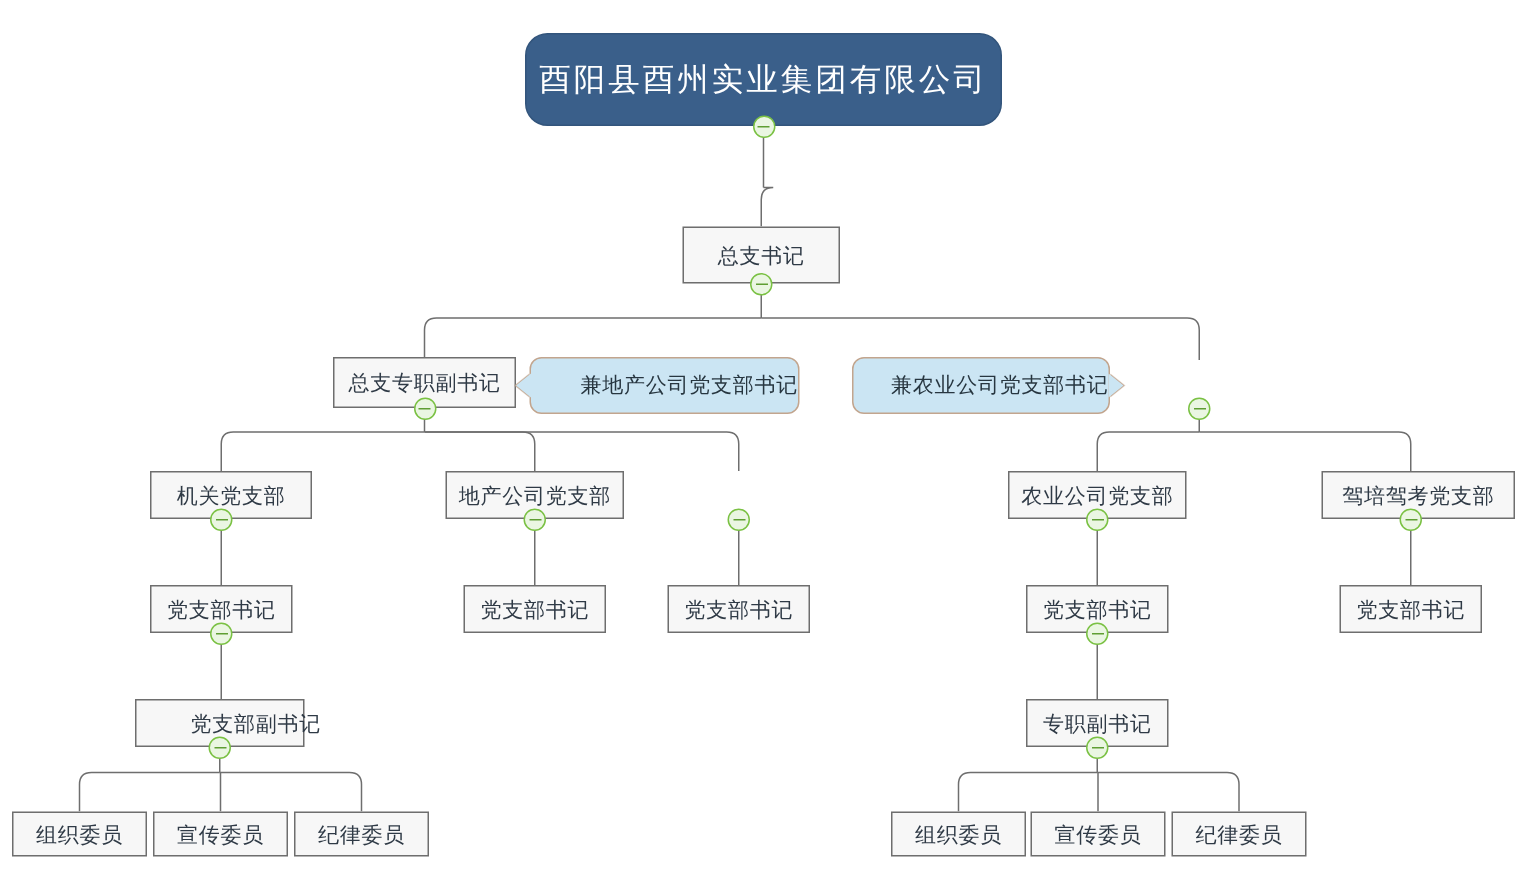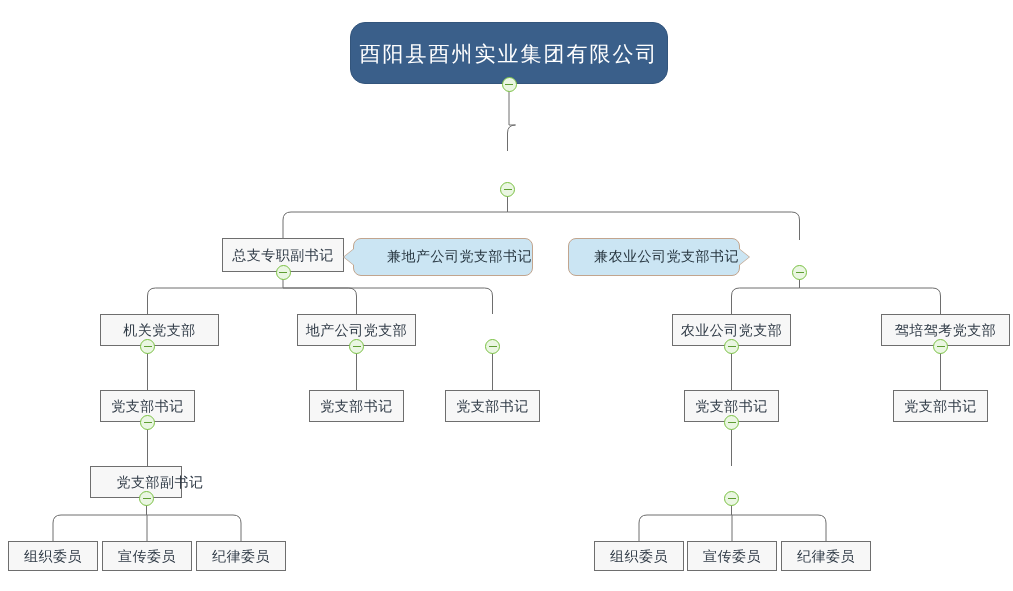--- a/index.html
+++ b/index.html
@@ -133,35 +133,38 @@
       <path d="M146.5 515 L233 515 Q241 515 241 523 L241 541" fill="none" stroke="#6e6e6e" stroke-width="1"></path>
       <path d="M731.5 498 L731.5 515" fill="none" stroke="#6e6e6e" stroke-width="1"></path>
       <path d="M731.5 515 L647 515 Q639 515 639 523 L639 541" fill="none" stroke="#6e6e6e" stroke-width="1"></path>
       <path d="M732 515 L732 541" fill="none" stroke="#6e6e6e" stroke-width="1"></path>
       <path d="M731.5 515 L818 515 Q826 515 826 523 L826 541" fill="none" stroke="#6e6e6e" stroke-width="1"></path>
     </svg>
 <div class="node root" style="left: 350px; top: 22px; width: 318px; height: 62px; border-radius: 15px;">
       <span>酉阳县酉州实业集团有限公司</span>
     </div>
     <div class="toggle" style="left: 509px; top: 77px;"></div>
+    <div class="node" style="left: 455px; top: 151px; width: 105px; height: 38px;">
+      <span>总支书记</span>
+    </div>
     <div class="toggle" style="left: 507.5px; top: 182px;"></div>
     <div class="node" style="left: 222px; top: 238px; width: 122px; height: 34px;">
       <span>总支专职副书记</span>
     </div>
     <div class="toggle" style="left: 283px; top: 265px;"></div>
     <div class="callout tail-left" style="left: 353px; top: 238px; width: 180px; height: 38px;">
       <span class="tail"></span>
       <span>兼地产公司党支部书记</span>
     </div>
     <div class="callout tail-right" style="left: 568px; top: 238px; width: 172px; height: 38px;">
       <span class="tail"></span>
       <span>兼农业公司党支部书记</span>
     </div>
     <div class="toggle" style="left: 799.5px; top: 265px;"></div>
-    <div class="node" style="left: 100px; top: 314px; width: 119px; height: 32px;">
+    <div class="node" style="left: 100px; top: 314px; width: 108px; height: 32px;">
       <span>机关党支部</span>
     </div>
     <div class="toggle" style="left: 147.5px; top: 339px;"></div>
     <div class="node" style="left: 297px; top: 314px; width: 119px; height: 32px;">
       <span>地产公司党支部</span>
     </div>
     <div class="toggle" style="left: 356.5px; top: 339px;"></div>
     <div class="toggle" style="left: 492.5px; top: 339px;"></div>
     <div class="node" style="left: 672px; top: 314px; width: 119px; height: 32px;">
       <span>农业公司党支部</span>
@@ -181,24 +184,27 @@
     <div class="node" style="left: 445px; top: 390px; width: 95px; height: 32px;">
       <span>党支部书记</span>
     </div>
     <div class="node" style="left: 684px; top: 390px; width: 95px; height: 32px;">
       <span>党支部书记</span>
     </div>
     <div class="toggle" style="left: 731.5px; top: 415px;"></div>
     <div class="node" style="left: 893px; top: 390px; width: 95px; height: 32px;">
       <span>党支部书记</span>
     </div>
-    <div class="node" style="left: 90px; top: 466px; width: 92px; height: 32px; padding-left: 48px;">
+    <div class="node" style="left: 90px; top: 466px; width: 113px; height: 32px; padding-left: 48px;">
       <span>党支部副书记</span>
     </div>
     <div class="toggle" style="left: 146.5px; top: 491px;"></div>
+    <div class="node" style="left: 684px; top: 466px; width: 95px; height: 32px;">
+      <span>专职副书记</span>
+    </div>
     <div class="toggle" style="left: 731.5px; top: 491px;"></div>
     <div class="node" style="left: 8px; top: 541px; width: 90px; height: 30px;">
       <span>组织委员</span>
     </div>
     <div class="node" style="left: 102px; top: 541px; width: 90px; height: 30px;">
       <span>宣传委员</span>
     </div>
     <div class="node" style="left: 196px; top: 541px; width: 90px; height: 30px;">
       <span>纪律委员</span>
     </div>

